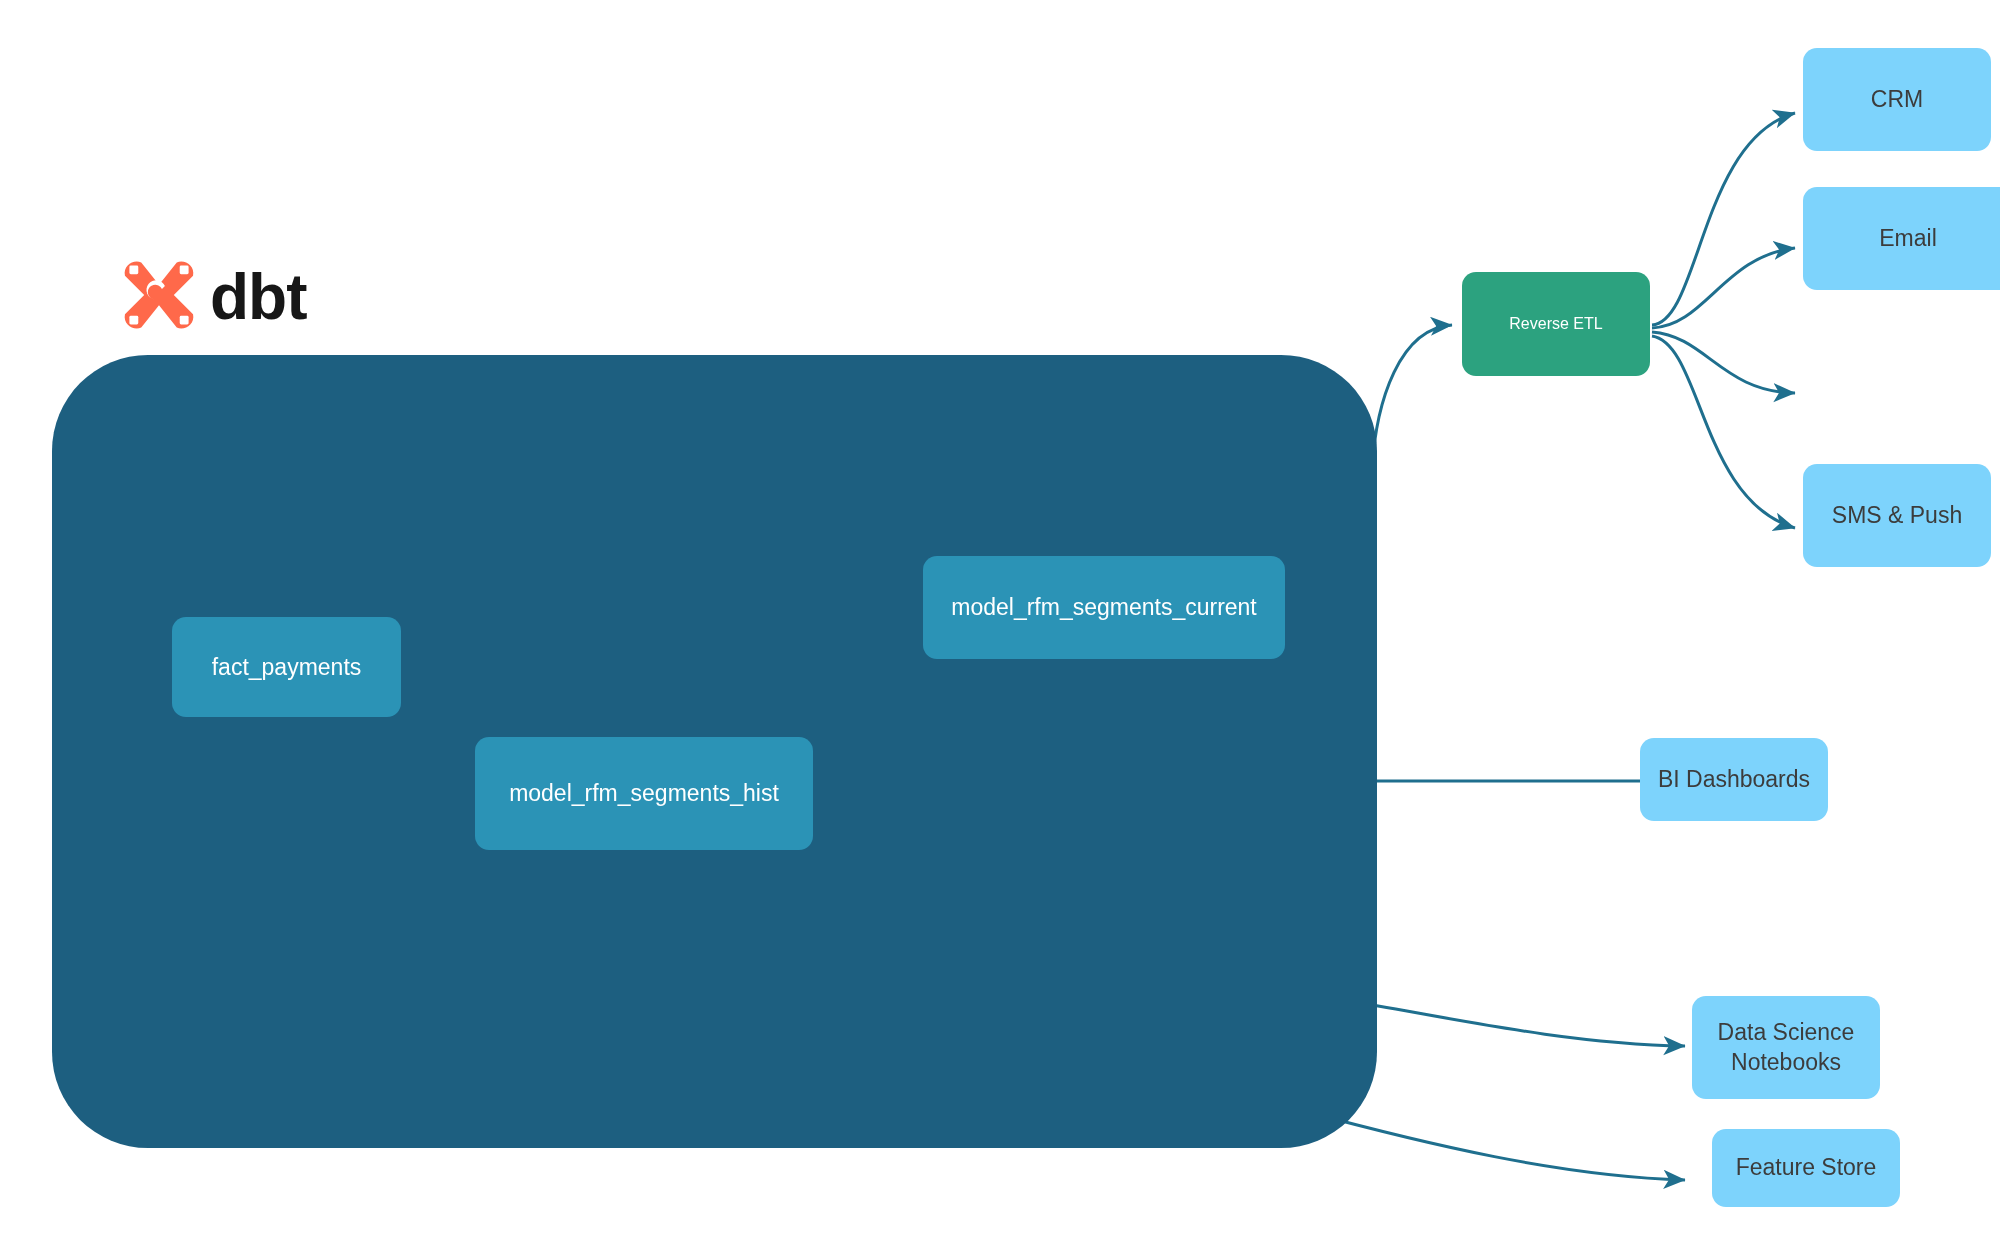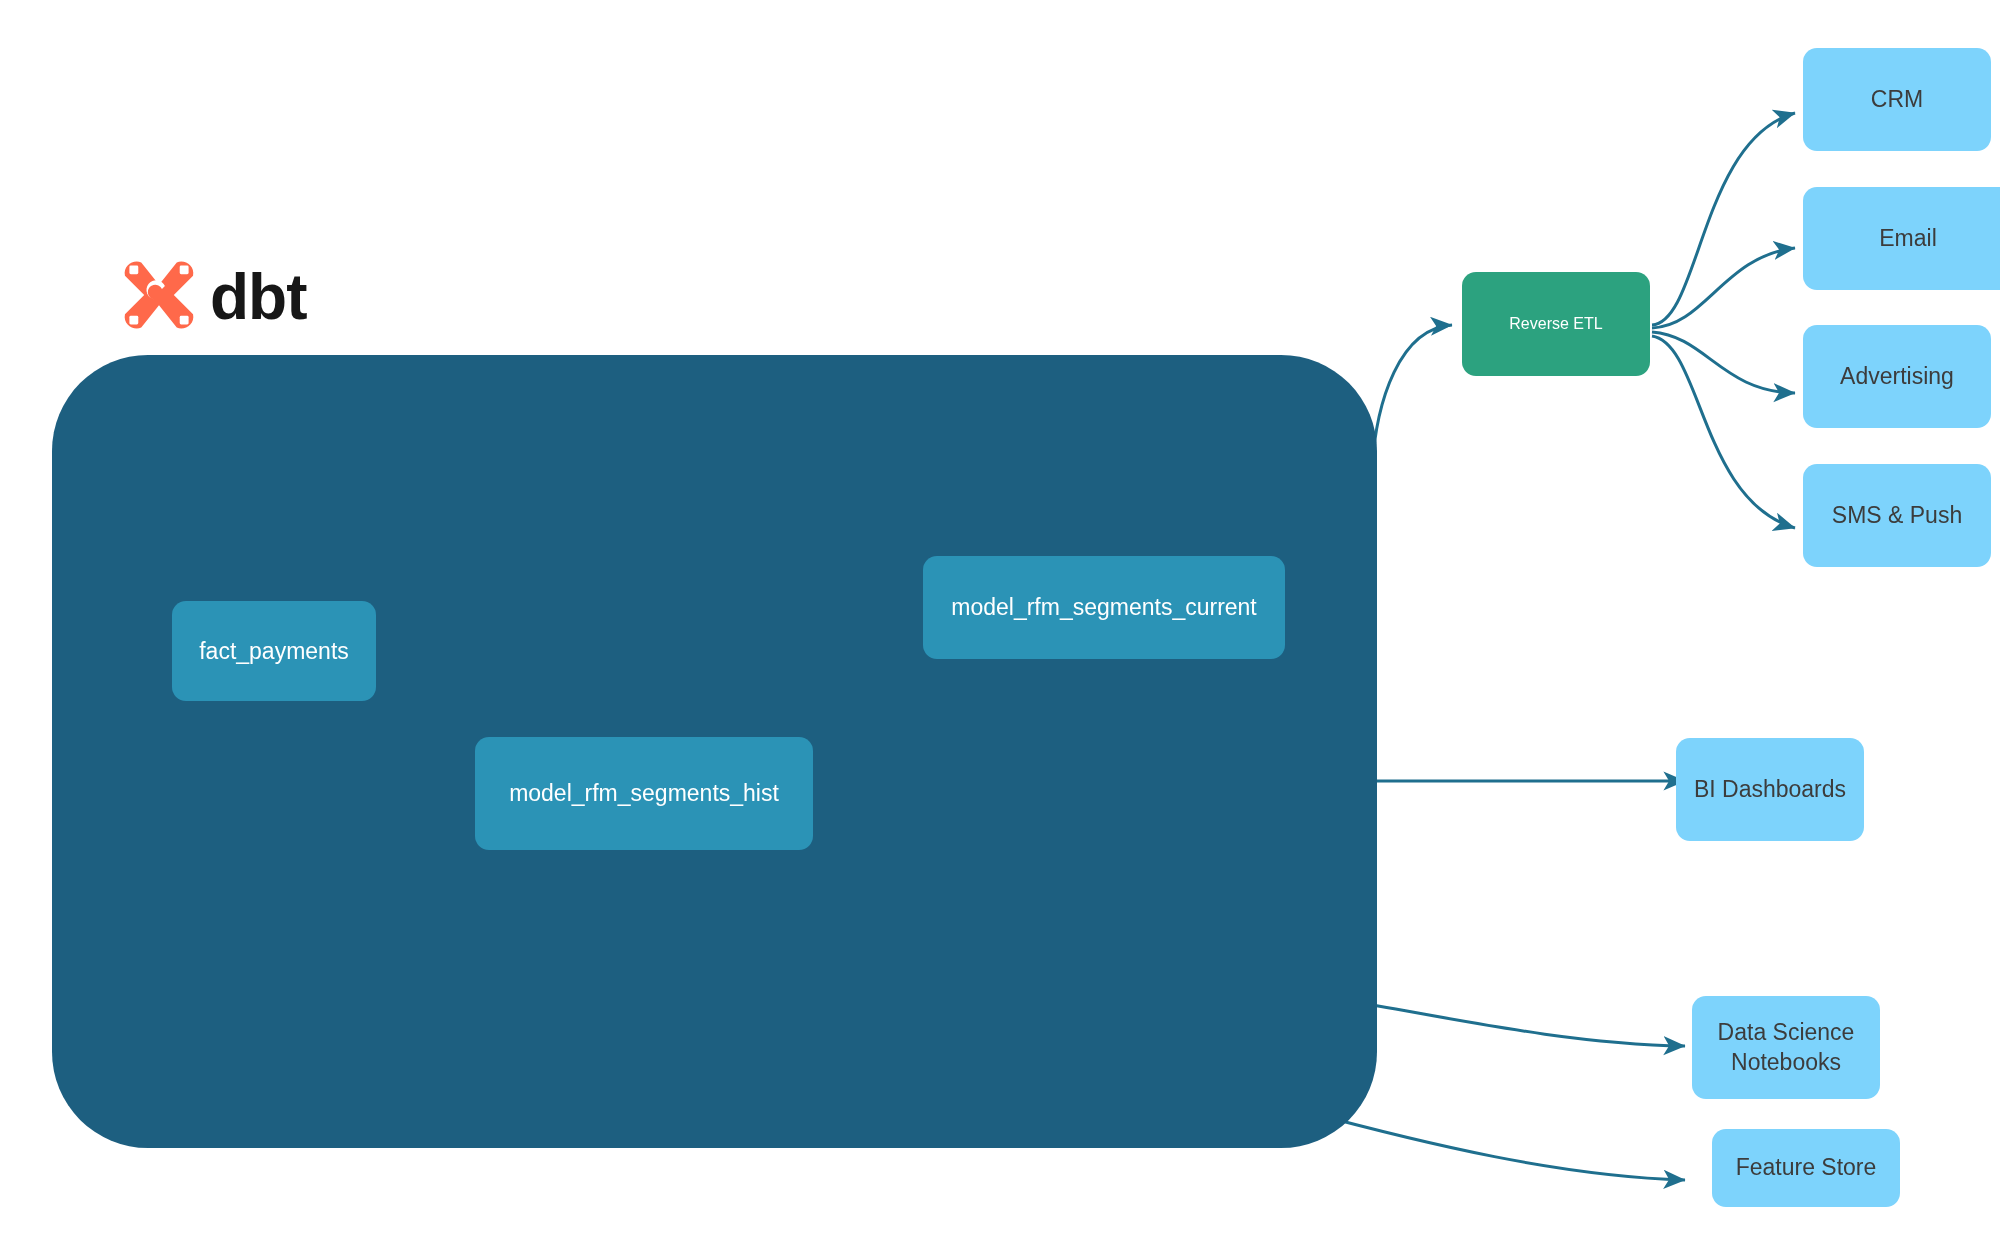--- a/index.html
+++ b/index.html
@@ -73,30 +73,30 @@
     color: #ffffff;
     font-size: 16px;
   }
   .node-gray {
     background: #7dd3fc;
     border-radius: 14px;
     color: #3C3C3C;
     font-size: 23px;
     line-height: 1.3;
   }
-  #node-fact-payments   { left: 172px;  top: 601px;  width: 204px; height: 100px; text-align: right; }
+  #node-fact-payments   { left: 172px;  top: 617px;  width: 229px; height: 100px; text-align: right; }
   #node-dim-calendar    { left: 172px;  top: 861px;  width: 207px; height: 100px; }
   #node-rfm-hist        { left: 475px;  top: 737px;  width: 338px; height: 113px; }
   #node-rfm-current     { left: 923px;  top: 556px;  width: 362px; height: 103px; }
   #node-reverse-etl     { left: 1462px; top: 272px;  width: 188px; height: 104px; }
   #node-crm             { left: 1803px; top: 48px;   width: 188px; height: 103px; }
   #node-email           { left: 1803px; top: 187px;  width: 210px; height: 103px; }
   #node-advertising     { left: 1803px; top: 325px;  width: 188px; height: 103px; }
   #node-sms-push        { left: 1803px; top: 464px;  width: 188px; height: 103px; }
-  #node-bi-dashboards   { left: 1676px; top: 738px;  width: 188px; height: 103px; }
+  #node-bi-dashboards   { left: 1640px; top: 738px;  width: 188px; height: 83px; }
   #node-ds-notebooks    { left: 1692px; top: 996px;  width: 188px; height: 103px; }
   #node-feature-store   { left: 1712px; top: 1129px; width: 188px; height: 78px; }
 </style>
 </head>
 <body>
 
 <div id="canvas">
 
   <svg id="edge-layer" viewBox="0 0 2000 1246" xmlns="http://www.w3.org/2000/svg">
     <defs>
@@ -168,23 +168,20 @@
   </div>
 
   <div class="node node-gray" id="node-crm">
     <span>CRM</span>
   </div>
 
   <div class="node node-gray" id="node-email">
     <span>Email</span>
   </div>
 
-  <div class="node node-gray" id="node-advertising">
-    <span>Advertising</span>
-  </div>
 
   <div class="node node-gray" id="node-sms-push">
     <span>SMS &amp; Push</span>
   </div>
 
   <div class="node node-gray" id="node-bi-dashboards">
     <span>BI Dashboards</span>
   </div>
 
   <div class="node node-gray" id="node-ds-notebooks">

